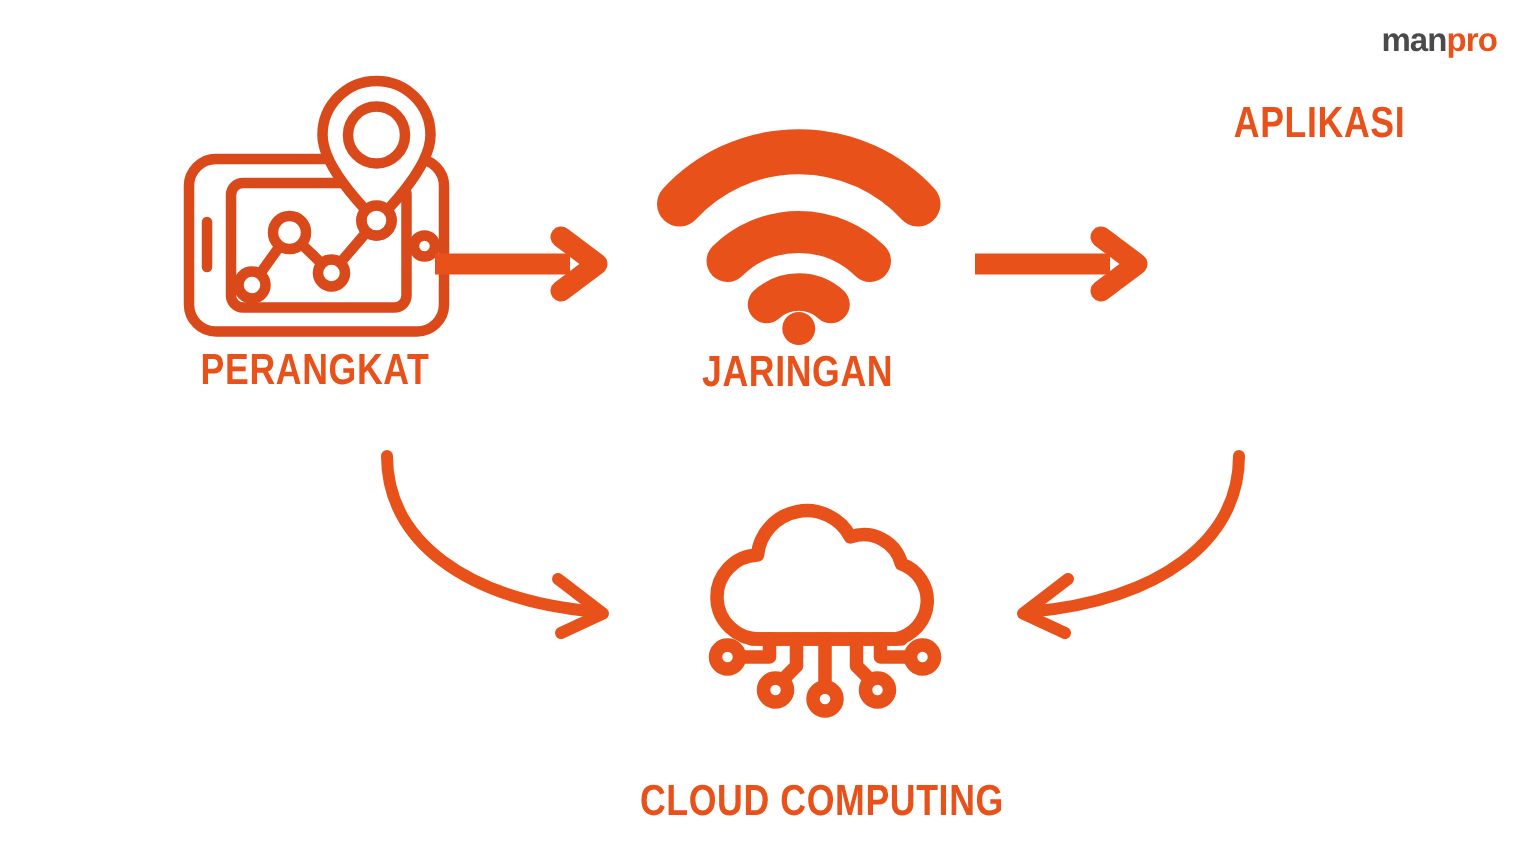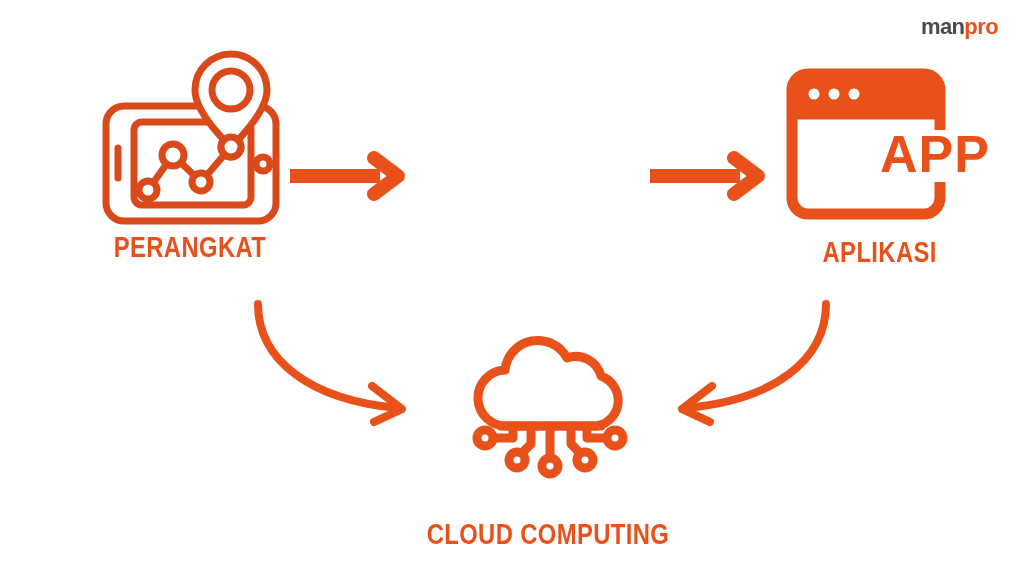--- a/index.html
+++ b/index.html
@@ -57,21 +57,21 @@
     font-size: 29px;
     letter-spacing: 0.5px;
     line-height: 1;
     white-space: nowrap;
     transform: scaleX(0.82);
     transform-origin: center top;
     text-align: center;
   }
 
   
-  #node-perangkat { left: 75px;  top: 52px;  width: 230px; }
+  #node-perangkat { left: 95px;  top: 52px;  width: 230px; }
   #node-jaringan  { left: 432px; top: 88px;  width: 200px; }
   #node-aplikasi  { left: 770px; top: 62px;  width: 220px; }
   #node-cloud     { left: 418px; top: 318px; width: 260px; gap: 36px; }
 
   
   .arrow-straight {
     position: absolute;
     line-height: 0;
   }
   #arrow-device-network  { left: 288px; top: 152px; }
@@ -119,48 +119,39 @@
 
           <circle cx="141" cy="38" r="19" fill="#ffffff"></circle>
 
           <circle cx="141" cy="95" r="10" fill="#ffffff"></circle>
         </g>
       </svg>
     </div>
     <div class="node-label" style="color: rgb(232, 81, 26);">PERANGKAT</div>
   </div>
 
-
-  <div class="node" id="node-aplikasi">
+  <div class="node" id="node-jaringan">
     <div class="node-icon">
-      <svg width="200" height="170" viewBox="0 0 200 170">
-        <defs>
-
-          <mask id="app-frame-mask">
-            <rect x="-20" y="-20" width="240" height="210" fill="#ffffff"></rect>
-            <rect x="95" y="68" width="115" height="52" fill="#000000"></rect>
-          </mask>
-        </defs>
-
-        <g mask="url(#app-frame-mask)">
-
-          <rect x="12" y="12" width="148" height="140" rx="16" ry="16" fill="none" stroke="#e8511a" stroke-width="11"></rect>
-
-          <path d="M12,28 A16,16 0 0 1 28,12 L144,12 A16,16 0 0 1 160,28 L160,52 L12,52 Z" fill="#e8511a"></path>
-
-          <line x1="12" y1="52" x2="160" y2="52" stroke="#e8511a" stroke-width="11"></line>
-        </g>
-
-        <circle cx="34" cy="32" r="5.5" fill="#ffffff"></circle>
-        <circle cx="54" cy="32" r="5.5" fill="#ffffff"></circle>
-        <circle cx="74" cy="32" r="5.5" fill="#ffffff"></circle>
-
-        <text x="100" y="110" font-family="'Liberation Sans', sans-serif" font-size="52" font-weight="700" fill="#e8511a" letter-spacing="1">APP</text>
+      <svg width="175" height="140" viewBox="0 0 175 140">
+        <g fill="none" stroke="#e8511a" stroke-linecap="round">
+
+          <path d="M8,48 A108,108 0 0 1 167,48" stroke-width="30"></path>
+
+          <path d="M40,86 A68,68 0 0 1 135,86" stroke-width="28"></path>
+
+          <path d="M66,115 A32,32 0 0 1 109,115" stroke-width="25"></path>
+        </g>
+
+        <circle cx="87.5" cy="131" r="11" fill="#e8511a"></circle>
       </svg>
     </div>
+    <div class="node-label" style="color: rgb(232, 81, 26);">JARINGAN</div>
+  </div>
+
+  <div class="node" id="node-aplikasi">
     <div class="node-label" style="color: rgb(232, 81, 26);">APLIKASI</div>
   </div>
 
   <div class="node" id="node-cloud">
     <div class="node-icon">
       <svg width="175" height="160" viewBox="0 0 175 160">
         <g fill="none" stroke="#e8511a" stroke-width="9" stroke-linecap="round" stroke-linejoin="round">
 
           <path d="M46,108
                    A28,28 0 0 1 44,52

